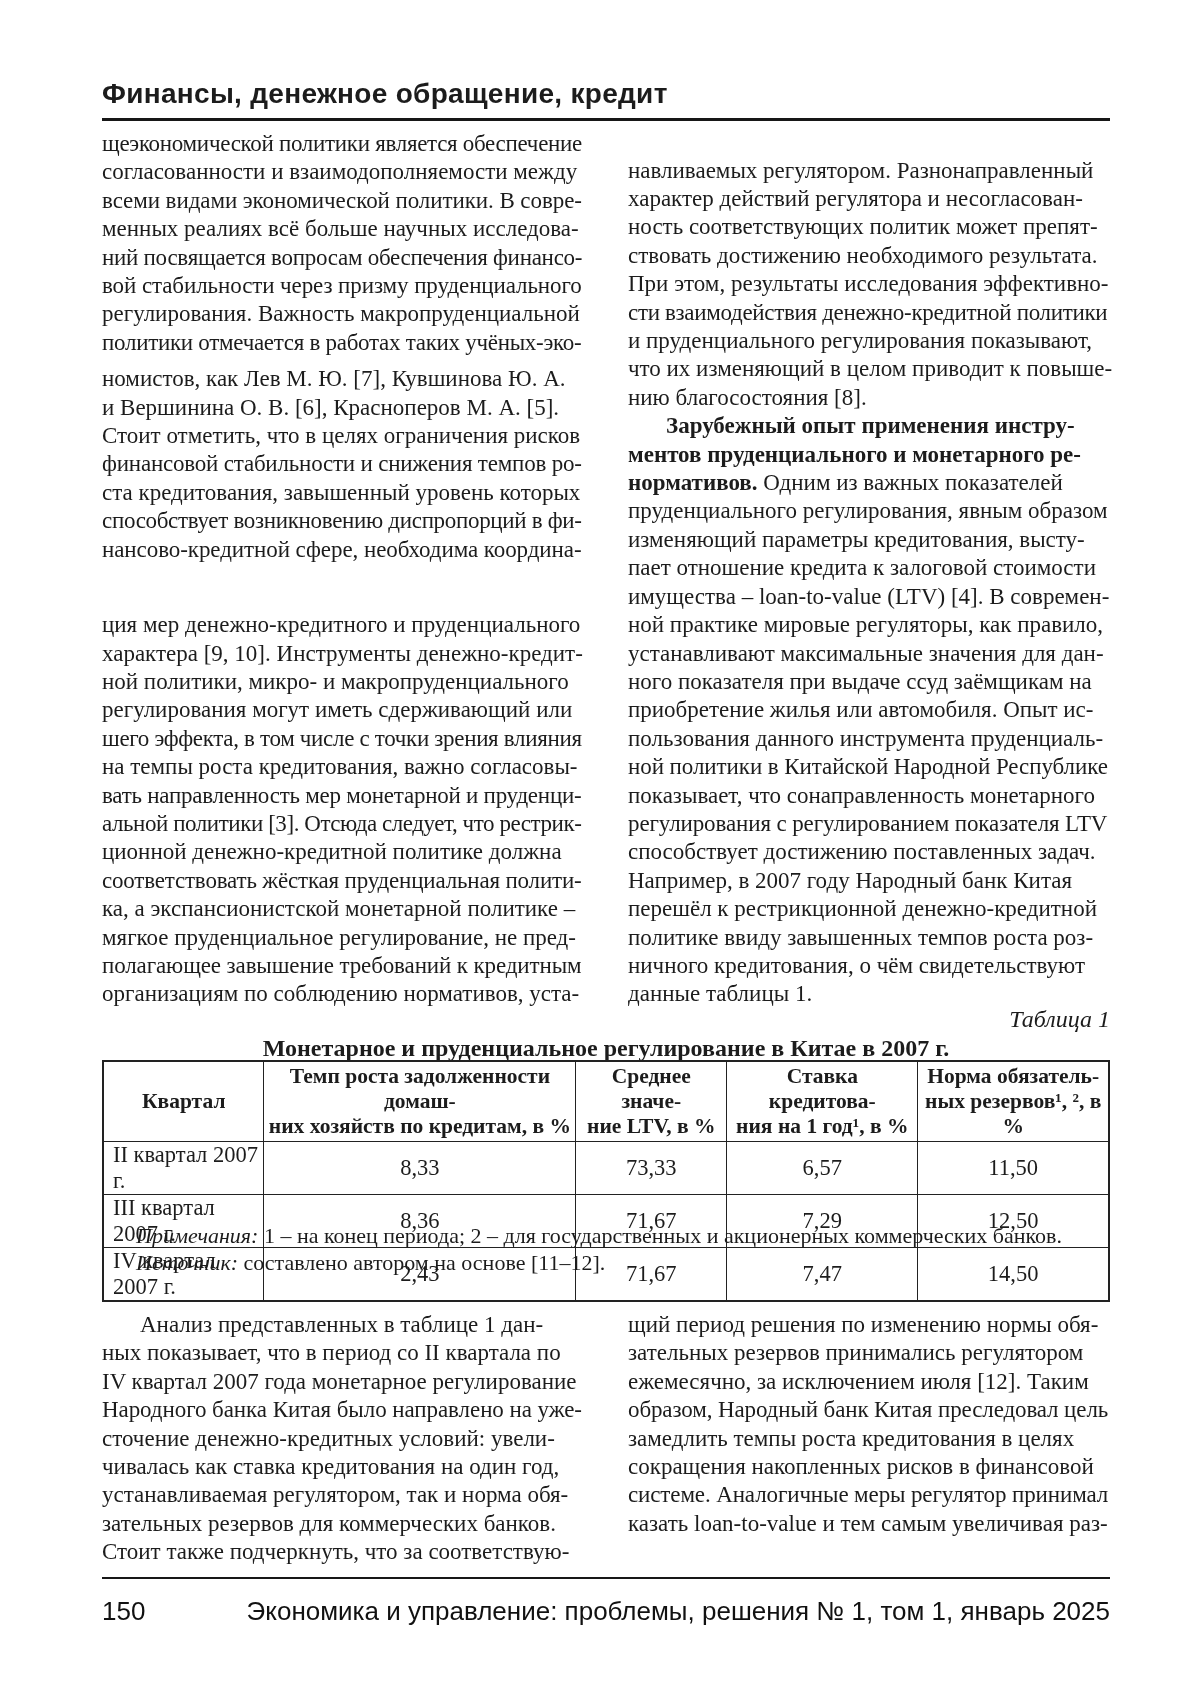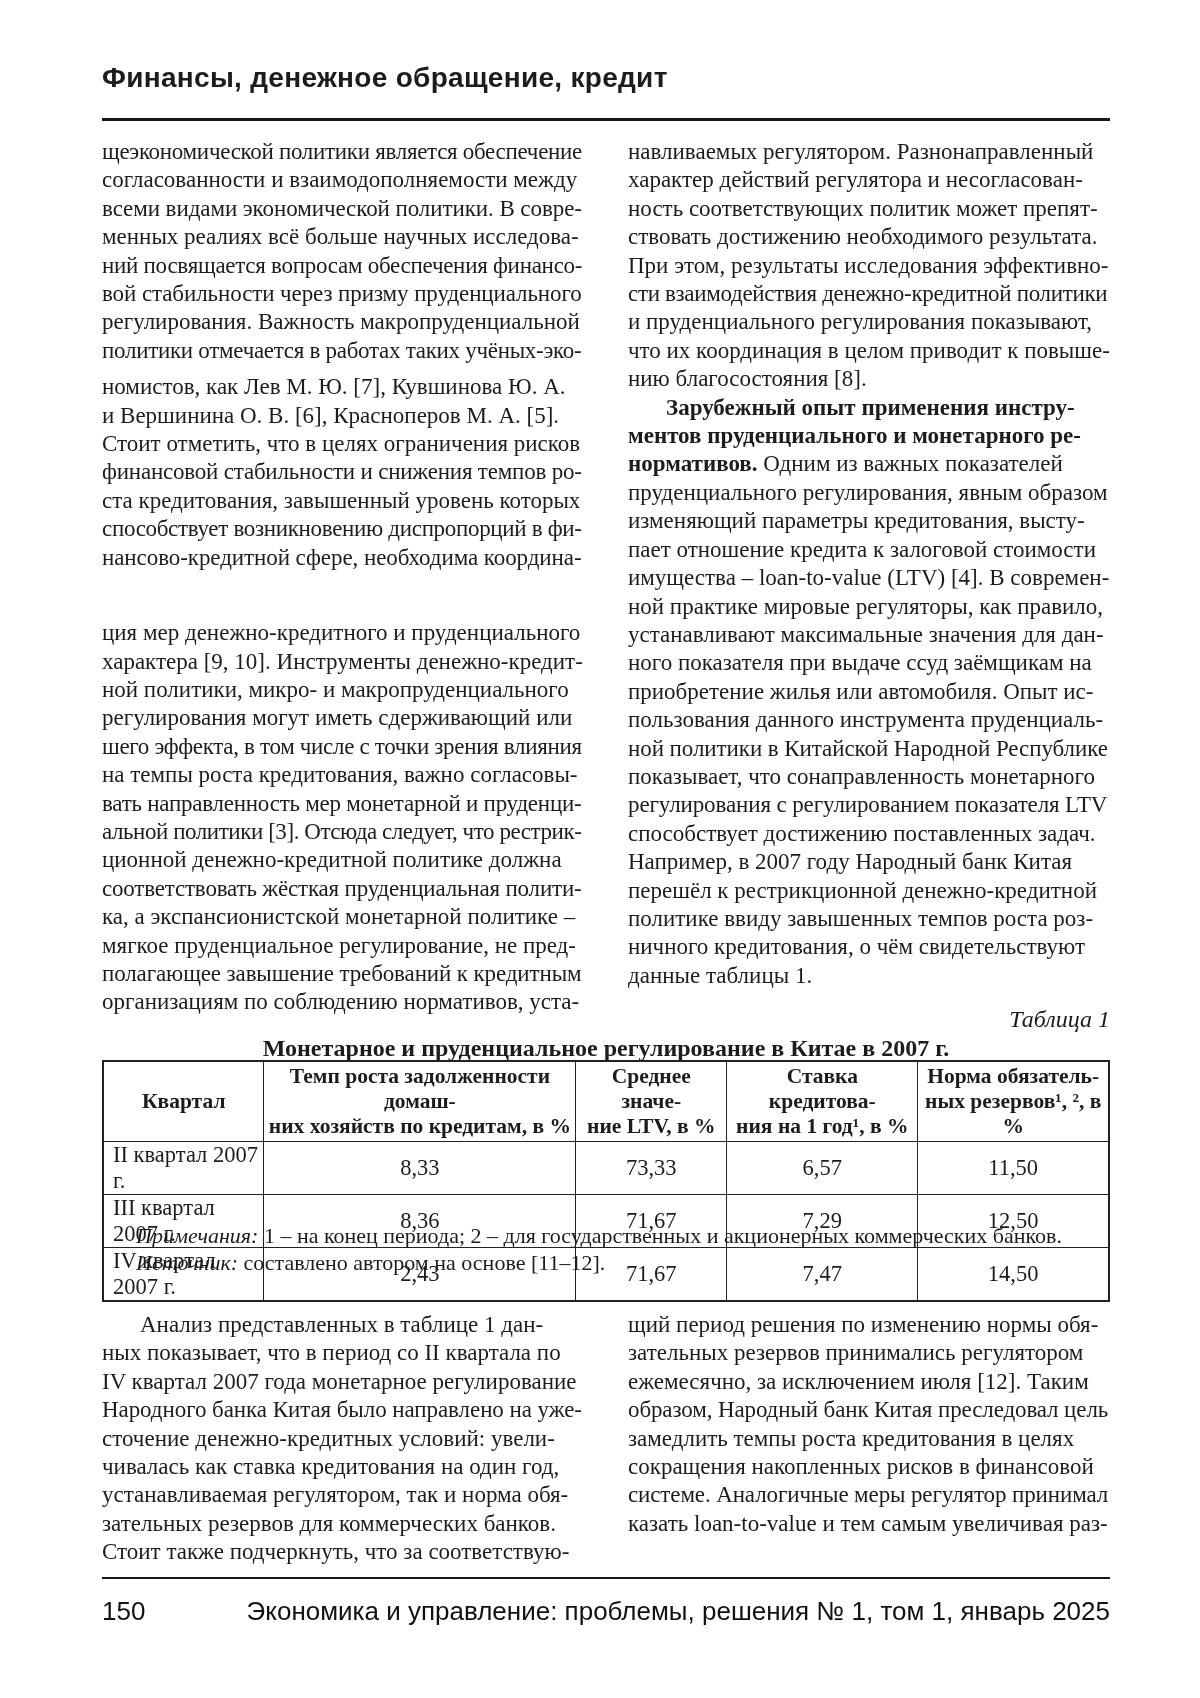--- a/index.html
+++ b/index.html
@@ -1,24 +1,24 @@
 <!DOCTYPE html>
 <html><head>
 <meta charset="utf-8">
 <style>
   html,body{margin:0;padding:0;background:#ffffff;}
   .page{position:relative;width:1200px;height:1698px;background:#fff;color:#1c1c1c;
         font-family:"Liberation Serif",serif;overflow:hidden;}
-  .section-header{position:absolute;left:102px;top:62px;width:1008px;
+  .section-header{position:absolute;left:102px;top:78px;width:1008px;
         font-family:"Liberation Sans",sans-serif;font-weight:bold;font-size:28px;letter-spacing:.3px;}
   .rule{position:absolute;left:102px;width:1008px;background:#171717;}
   .rule-top{top:118px;height:3px;}
   .rule-bottom{top:1577px;height:2px;}
   .cols{position:absolute;left:102px;width:1008px;display:flex;justify-content:space-between;}
-  .cols-top{top:138px;}
+  .cols-top{top:130px;align-items:flex-end;}
   .cols-bottom{top:1311px;}
   .col{width:482px;font-size:23px;line-height:28.4px;}
   .ln{white-space:nowrap;}
   .ln.ind{padding-left:38px;}
   .b{font-weight:bold;}
   .i{font-style:italic;}
   .tbl-label{position:absolute;left:102px;top:1006px;width:1008px;text-align:right;
         font-style:italic;font-size:24px;}
   .tbl-title{position:absolute;left:102px;top:1035px;width:1008px;text-align:center;
         font-weight:bold;font-size:24px;}
@@ -77,21 +77,21 @@
         <div class="ln" style="word-spacing: 0px;"><span>организациям по соблюдению нормативов, уста-</span></div>
       </div>
     <div class="col">
         <div class="ln" style="word-spacing: 0px;"><span>навливаемых регулятором. Разнонаправленный</span></div>
         <div class="ln" style="word-spacing: 0px;"><span>характер действий регулятора и несогласован-</span></div>
         <div class="ln" style="word-spacing: 0px;"><span>ность соответствующих политик может препят-</span></div>
         <div class="ln" style="word-spacing: 0px;"><span>ствовать достижению необходимого результата.</span></div>
         <div class="ln" style="word-spacing: 0px;"><span>При этом, результаты исследования эффективно-</span></div>
         <div class="ln" style="letter-spacing: -0.316667px;"><span>сти взаимодействия денежно-кредитной политики</span></div>
         <div class="ln" style="word-spacing: 0px;"><span>и пруденциального регулирования показывают,</span></div>
-        <div class="ln" style="word-spacing: 0px;"><span>что их координация в целом приводит к повыше-</span></div>
+        <div class="ln" style="word-spacing: 0px;"><span>что их изменяющий в целом приводит к повыше-</span></div>
         <div class="ln end"><span>нию благосостояния [8].</span></div>
         <div class="ln ind b" style="word-spacing: 0px;"><span>Зарубежный опыт применения инстру-</span></div>
         <div class="ln b" style="word-spacing: 0px;"><span>ментов пруденциального и монетарного ре-</span></div>
         <div class="ln" style="word-spacing: 0px;"><span class="b">нормативов.</span><span> Одним из важных показателей</span></div>
         <div class="ln" style="word-spacing: 0px;"><span>пруденциального регулирования, явным образом</span></div>
         <div class="ln" style="word-spacing: 0px;"><span>изменяющий параметры кредитования, высту-</span></div>
         <div class="ln" style="word-spacing: 0px;"><span>пает отношение кредита к залоговой стоимости</span></div>
         <div class="ln" style="word-spacing: 0px;"><span>имущества – loan-to-value (LTV) [4]. В современ-</span></div>
         <div class="ln" style="word-spacing: 0px;"><span>ной практике мировые регуляторы, как правило,</span></div>
         <div class="ln" style="word-spacing: 0px;"><span>устанавливают максимальные значения для дан-</span></div>

